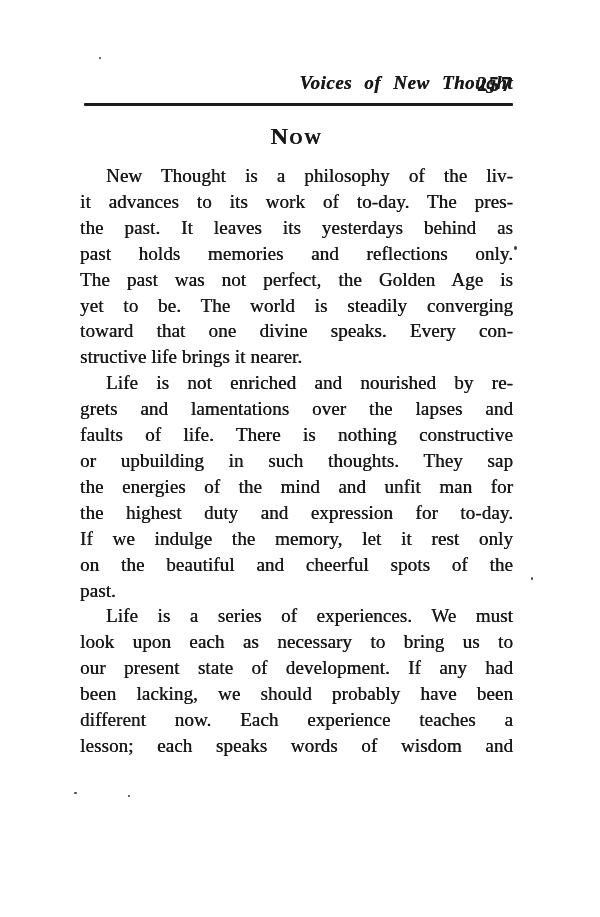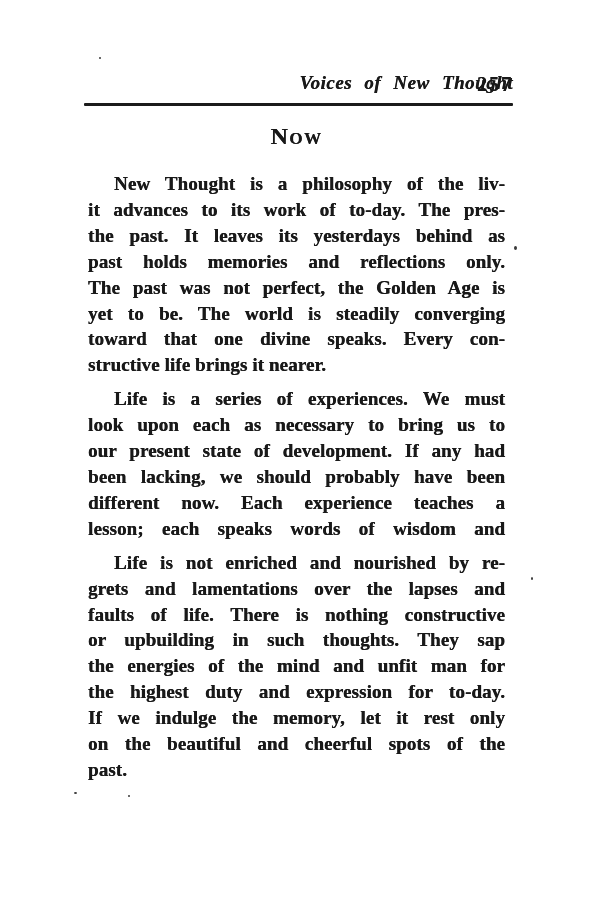--- a/index.html
+++ b/index.html
@@ -57,21 +57,21 @@
     font-weight: 600;
     font-size: 24px;
     letter-spacing: 1.5px;
     text-shadow: 0.3px 0 0 currentColor;
   }
   .body-text {
     top: 163px;
     font-size: 19px;
     line-height: 25.9px;
   }
-  .paragraph { margin: 8px; font-weight: bold; }
+  .paragraph { margin: 0; }
   .line {
     text-align: justify;
     text-align-last: justify;
     white-space: nowrap;
     letter-spacing: 0.1px;
     text-shadow: 0.35px 0 0 currentColor;
   }
   .line.first { padding-left: 26px; }
   .line.last-left { text-align-last: left; white-space: normal; }
   .speck {
@@ -99,37 +99,37 @@
         <div class="line first">New Thought is a philosophy of the liv-</div>
         <div class="line">it advances to its work of to-day. The pres-</div>
         <div class="line">the past. It leaves its yesterdays behind as</div>
         <div class="line">past holds memories and reflections only.</div>
         <div class="line">The past was not perfect, the Golden Age is</div>
         <div class="line">yet to be. The world is steadily converging</div>
         <div class="line">toward that one divine speaks. Every con-</div>
         <div class="line last-left">structive life brings it nearer.</div>
       </div>
       <div class="paragraph">
-        <div class="line first">Life is a series of experiences. We must</div>
-        <div class="line">look upon each as necessary to bring us to</div>
-        <div class="line">our present state of development. If any had</div>
-        <div class="line">been lacking, we should probably have been</div>
-        <div class="line">different now. Each experience teaches a</div>
-        <div class="line">lesson; each speaks words of wisdom and</div>
-      </div>
-      <div class="paragraph">
         <div class="line first">Life is not enriched and nourished by re-</div>
         <div class="line">grets and lamentations over the lapses and</div>
         <div class="line">faults of life. There is nothing constructive</div>
         <div class="line">or upbuilding in such thoughts. They sap</div>
         <div class="line">the energies of the mind and unfit man for</div>
         <div class="line">the highest duty and expression for to-day.</div>
         <div class="line">If we indulge the memory, let it rest only</div>
         <div class="line">on the beautiful and cheerful spots of the</div>
         <div class="line last-left">past.</div>
+      </div>
+      <div class="paragraph">
+        <div class="line first">Life is a series of experiences. We must</div>
+        <div class="line">look upon each as necessary to bring us to</div>
+        <div class="line">our present state of development. If any had</div>
+        <div class="line">been lacking, we should probably have been</div>
+        <div class="line">different now. Each experience teaches a</div>
+        <div class="line">lesson; each speaks words of wisdom and</div>
       </div>
     </div>
 
   <div class="speck" style="left:99px;  top:57px;  width:2px; height:2px;"></div>
   <div class="speck" style="left:514px; top:246px; width:3px; height:4px;"></div>
   <div class="speck" style="left:531px; top:577px; width:2px; height:3px;"></div>
   <div class="speck" style="left:74px;  top:792px; width:3px; height:2px;"></div>
   <div class="speck" style="left:128px; top:795px; width:2px; height:2px;"></div>
 
 </div>

